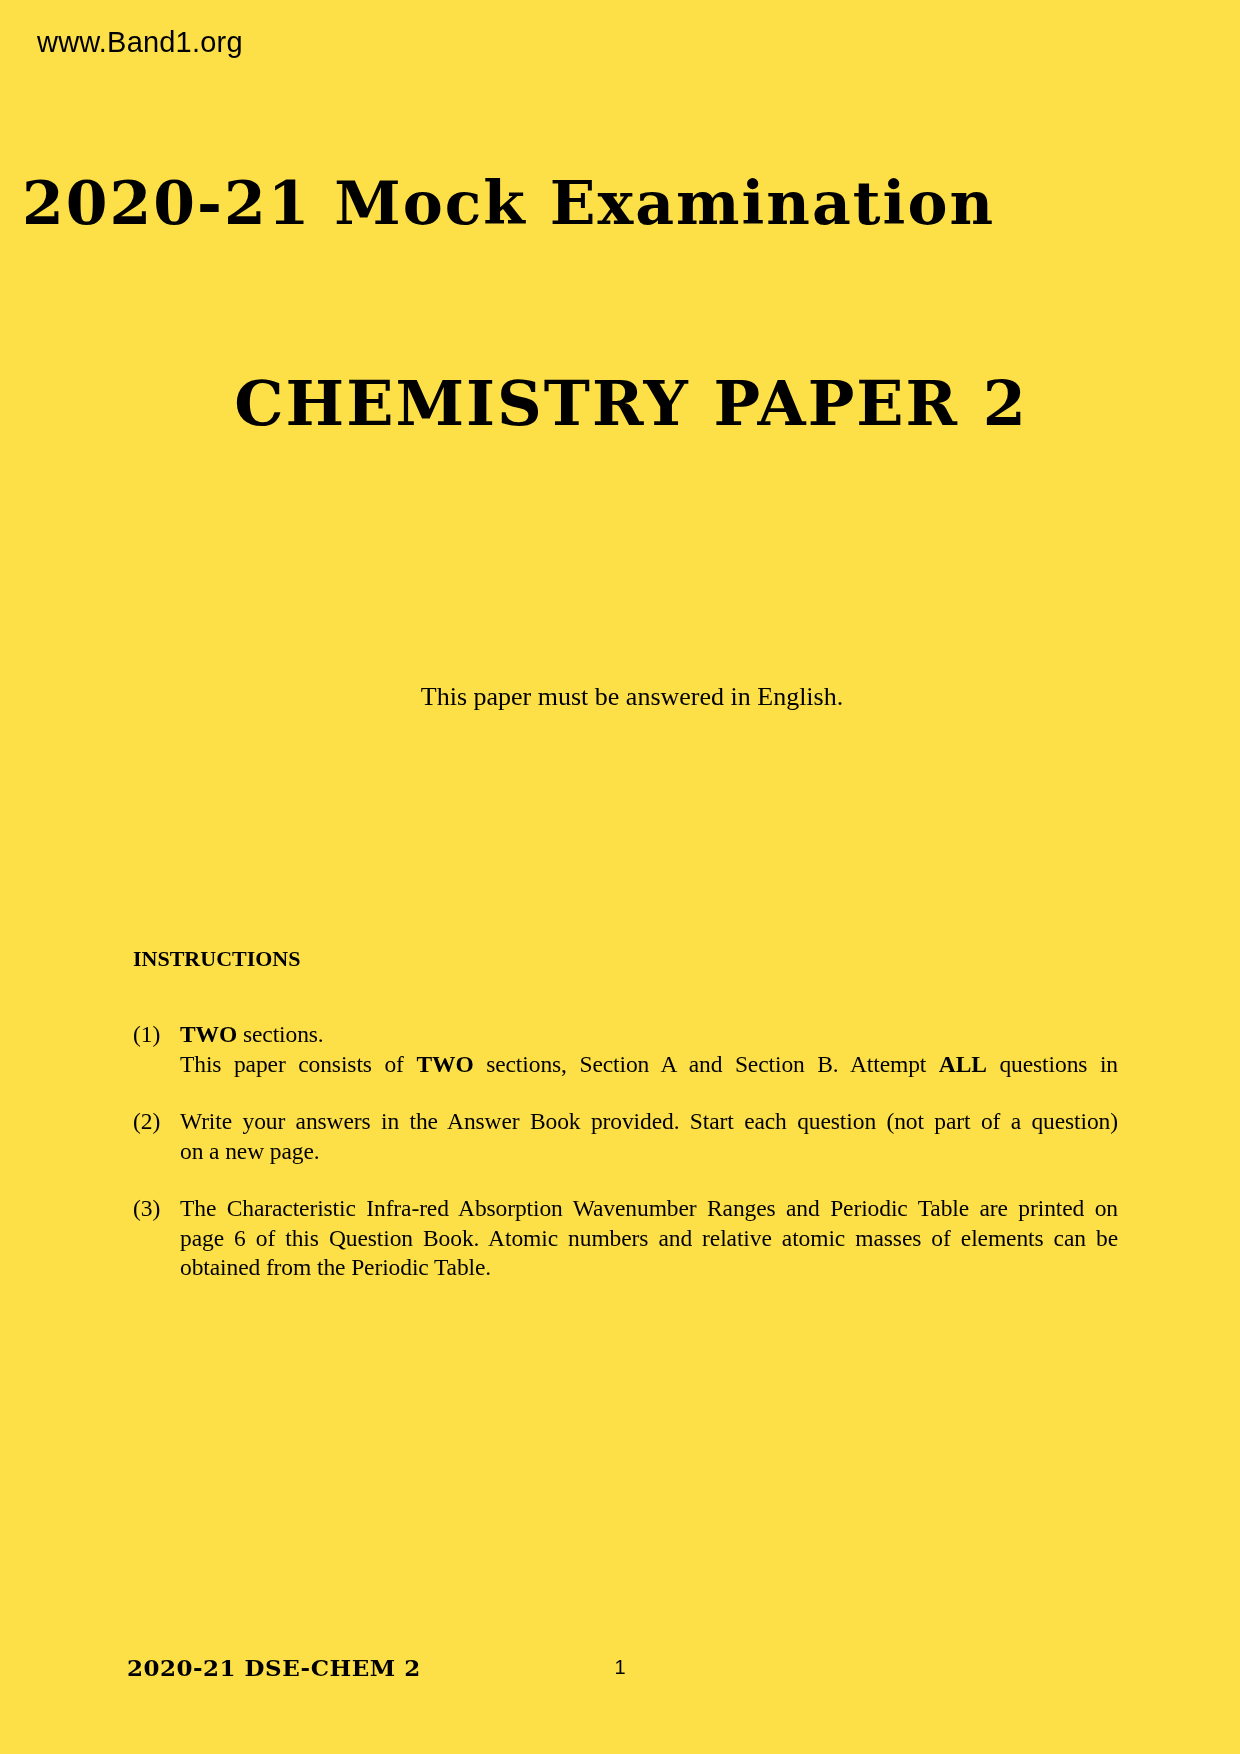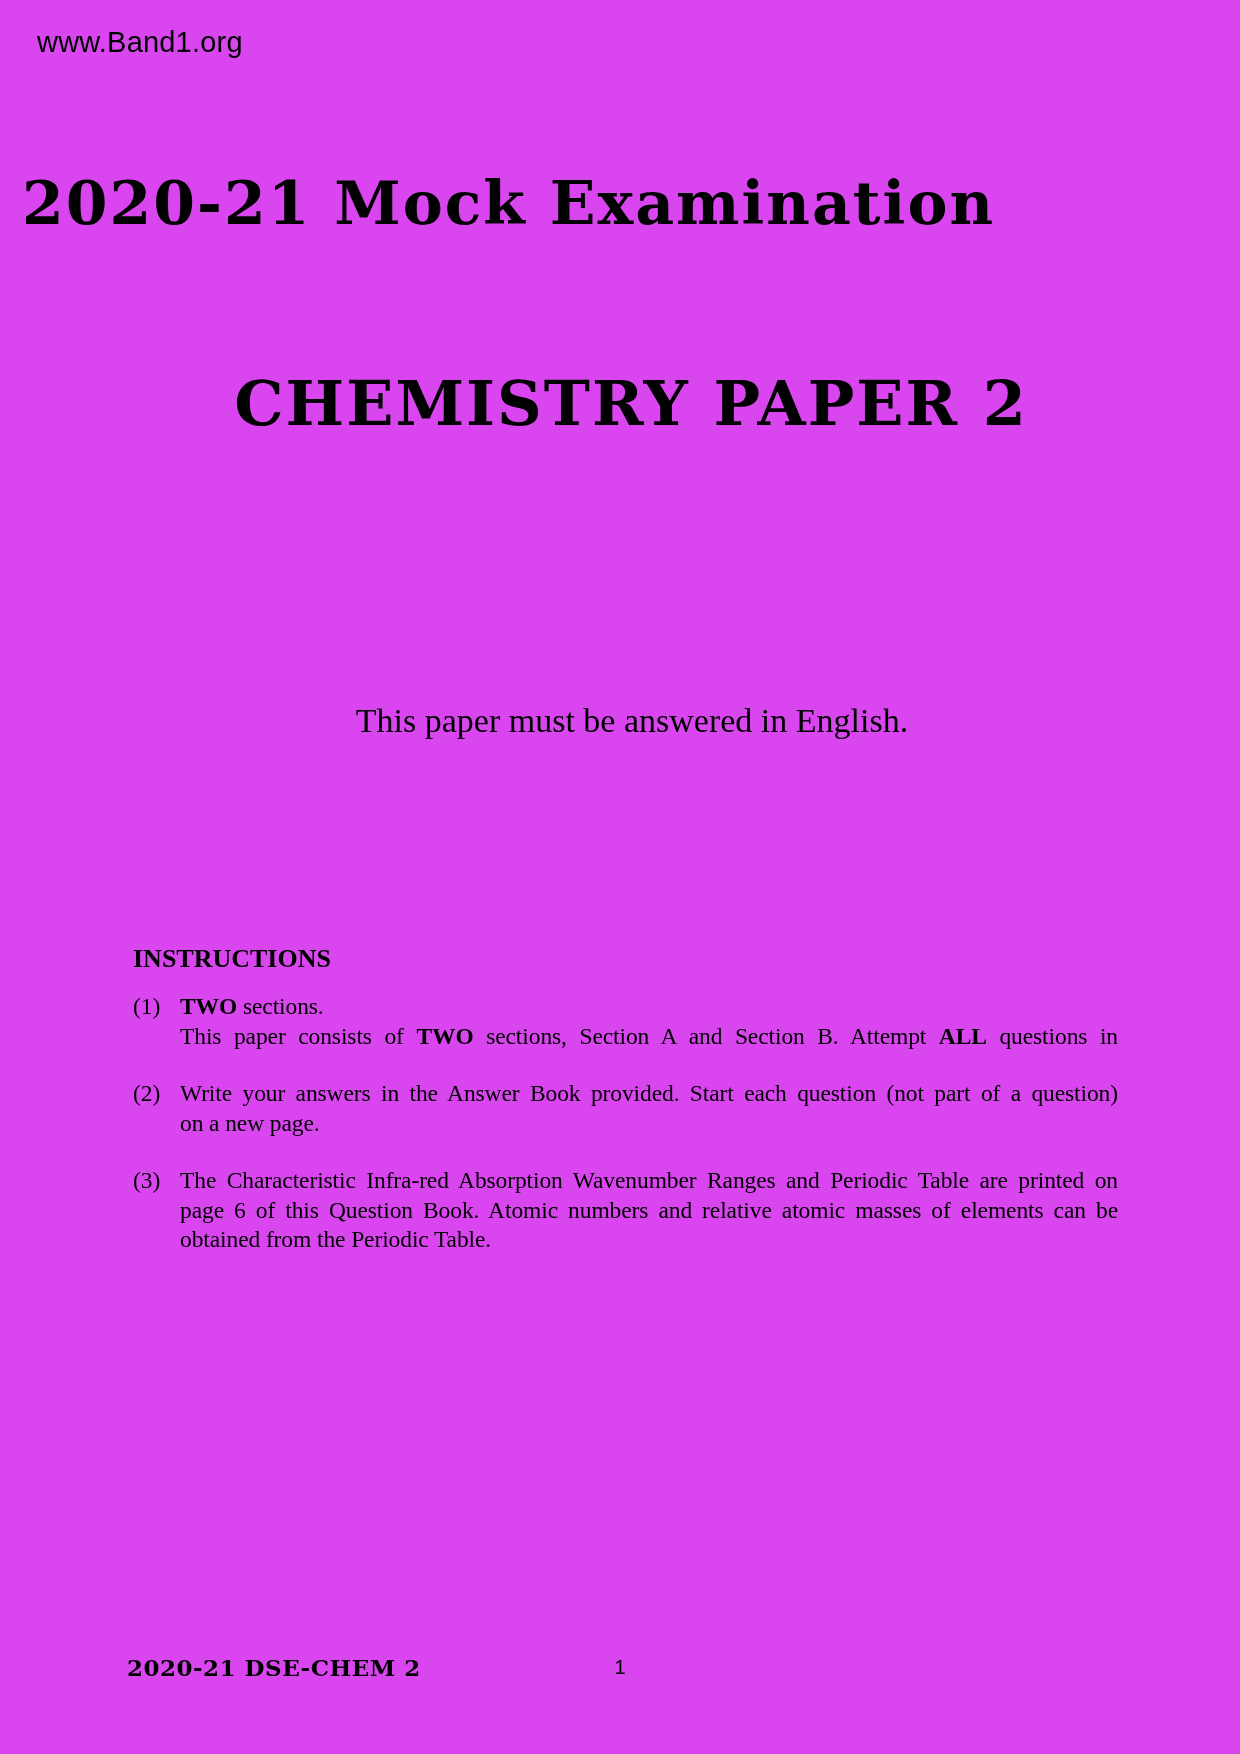--- a/index.html
+++ b/index.html
@@ -1,20 +1,20 @@
 <!DOCTYPE html>
 <html><head>
 <meta charset="utf-8">
 <style>
   html, body { margin: 0; padding: 0; background: #ffffff; }
   .page {
     position: relative;
     width: 1240px;
     height: 1754px;
-    background: #d946ef;
+    background: #fde047;
     color: #000000;
     font-family: "Liberation Serif", serif;
     overflow: hidden;
   }
 
   .brand {
     position: absolute;
     left: 37px;
     top: 26px;
     font-family: "Liberation Sans", sans-serif;
@@ -57,37 +57,37 @@
 
   .center-line {
     position: absolute;
     left: 0;
     width: 100%;
     text-align: center;
     text-indent: 24px;
     white-space: nowrap;
   }
   .time-allowed { top: 597px; font-size: 38px; }
-  .language-note { top: 702px; font-size: 34px; }
+  .language-note { top: 682px; font-size: 26px; }
 
   .instructions {
     position: absolute;
     left: 133px;
     top: 946px;
     width: 985px;
     font-size: 23.5px;
     line-height: 29.5px;
     letter-spacing: -0.1px;
   }
   .inst-heading {
-    font-size: 26px;
+    font-size: 22px;
     font-weight: bold;
     line-height: 26px;
     letter-spacing: 0;
-    margin: 0 0 20px 0;
+    margin: 0 0 48px 0;
   }
   .inst-item { display: flex; margin-bottom: 28px; }
   .inst-num { flex: 0 0 47px; }
   .inst-body { flex: 1; min-width: 0; }
   .inst-line {
     text-align: justify;
     text-align-last: justify;
     white-space: nowrap;
   }
   .inst-line.last {

